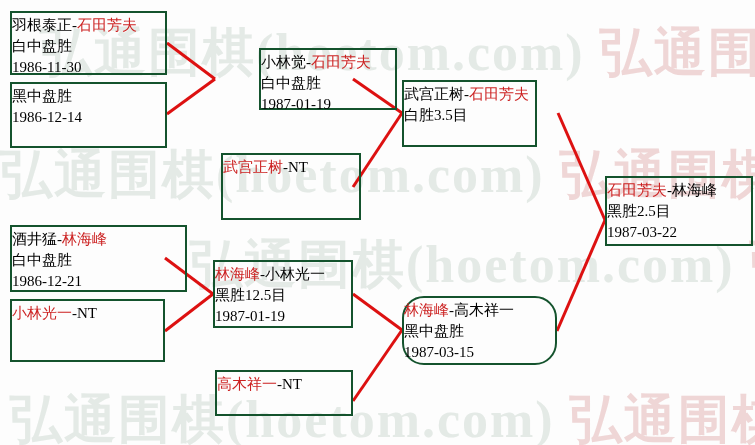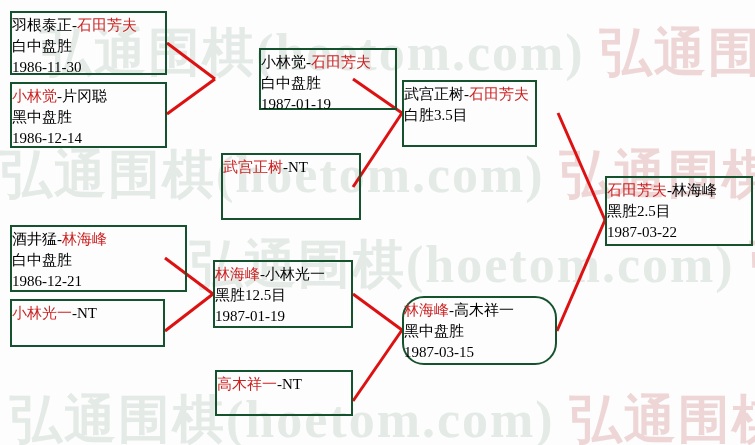--- a/index.html
+++ b/index.html
@@ -27,21 +27,21 @@
   .box{
     position:absolute;z-index:2;box-sizing:border-box;
     border:2px solid #14532d;background:transparent;
     color:#000;
     font-size:15px;line-height:21px;padding-top:2px;
   }
   .red{color:#cc2222;}
   .bA1{left:10px; top:11px; width:157px;height:64px;}
   .bA2{left:10px; top:82px; width:157px;height:66px;}
   .bA3{left:10px; top:225px;width:177px;height:67px;}
-  .bA4{left:10px; top:299px;width:155px;height:48px;}
+  .bA4{left:10px; top:299px;width:155px;height:63px;}
   .bB1{left:215px;top:48px; width:138px;height:62px;margin-left:44px;}
   .bB2{left:213px;top:153px;width:140px;height:67px;margin-left:8px;}
   .bB3{left:213px;top:260px;width:140px;height:68px;}
   .bB4{left:215px;top:370px;width:138px;height:46px;}
   .bC1{left:402px;top:80px; width:135px;height:67px;}
   .bC2{left:402px;top:296px;width:155px;height:69px;border-radius:22px;}
   .bD {left:605px;top:176px;width:148px;height:70px;}
 </style>
 </head>
 <body>
@@ -65,21 +65,20 @@
     <line x1="558" y1="113" x2="605" y2="220"></line>
     <line x1="557" y1="331" x2="605" y2="220"></line>
   </svg>
 
   <div class="box bA1">
     <div><span>羽根泰正-</span><span class="red">石田芳夫</span><span></span></div>
     <div>白中盘胜</div>
     <div>1986-11-30</div>
   </div>
   <div class="box bA2">
-    <div><span></span><span class="red">小林觉</span><span>-片冈聪</span></div>
     <div>黑中盘胜</div>
     <div>1986-12-14</div>
   </div>
   <div class="box bA3">
     <div><span>酒井猛-</span><span class="red">林海峰</span><span></span></div>
     <div>白中盘胜</div>
     <div>1986-12-21</div>
   </div>
   <div class="box bA4">
     <div><span></span><span class="red">小林光一</span><span>-NT</span></div>

